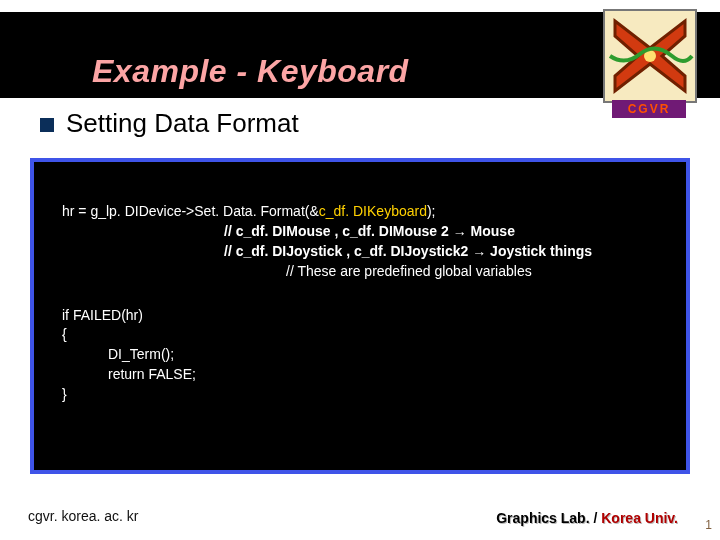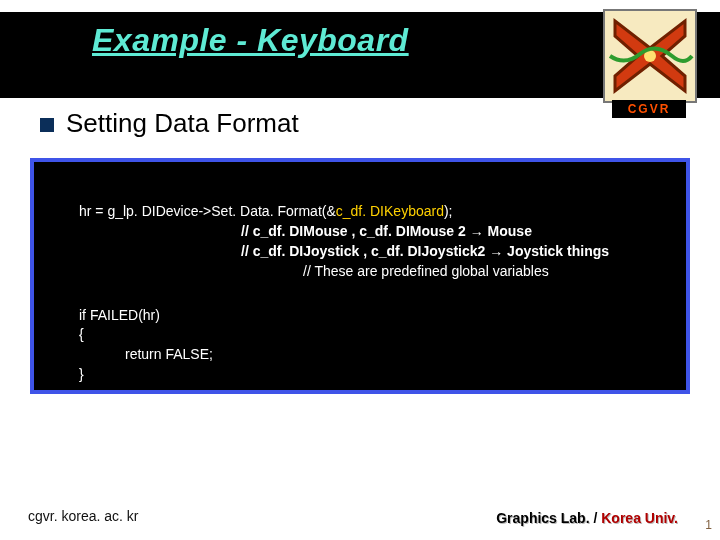--- a/index.html
+++ b/index.html
@@ -1,34 +1,34 @@
 <!DOCTYPE html>
 <html><head>
 <meta charset="utf-8">
 <style>
   * { box-sizing: border-box; margin: 0; padding: 0; }
   html, body { width: 720px; height: 540px; overflow: hidden; font-family: Arial, Helvetica, sans-serif; background: #fff; }
   .slide { position: relative; width: 720px; height: 540px; background: #ffffff; }
 
   
   .banner { position: absolute; left: 0; top: 12px; width: 720px; height: 86px; background: #000; }
-  .title { color: #5eead4; font-style: italic; font-weight: 700; font-size: 32px; letter-spacing: 0.5px; line-height: 36px; padding-left: 92px; padding-top: 10px; text-decoration: underline; }
+  .title { color: #fca5a5; font-style: italic; font-weight: 700; font-size: 32px; letter-spacing: 0.5px; line-height: 36px; padding-left: 92px; padding-top: 41px; }
 
   
   .logo-wrap { position: absolute; right: 20px; top: 6px; width: 100px; height: 100px; }
   .logo-svg { width: 100px; height: 100px; display: block; }
-  .cgvr-label { position: absolute; right: 34px; top: 100px; width: 74px; background: #000000; color: #ff5000; font-size: 12px; font-weight: 700; letter-spacing: 2px; text-align: center; padding: 2px 0; }
+  .cgvr-label { position: absolute; right: 34px; top: 100px; width: 74px; background: #701a75; color: #ff5000; font-size: 12px; font-weight: 700; letter-spacing: 2px; text-align: center; padding: 2px 0; }
 
   
   .section { position: absolute; left: 40px; top: 108px; display: flex; align-items: center; gap: 12px; }
   .bullet-sq { width: 14px; height: 14px; background: #0b2e59; margin-top: 2px; }
   .section-text { font-size: 26px; font-weight: 400; color: #000; }
 
   
-  .codebox { position: absolute; left: 30px; top: 158px; width: 660px; height: 236px; border: 4px solid #3f54e8; background: #000; color: #fff; font-family: Arial, Helvetica, sans-serif; font-size: 14px; padding: 40px 28px 28px 45px; line-height: 1.42; }
+  .codebox { position: absolute; left: 30px; top: 158px; width: 660px; height: 316px; border: 4px solid #3f54e8; background: #000; color: #fff; font-family: Arial, Helvetica, sans-serif; font-size: 14px; padding: 40px 28px 28px 28px; line-height: 1.42; }
   .codebox .yel { color: #ffd100; }
   .indent1 { margin-left: 162px; font-weight: bold; }
   .indent2 { margin-left: 224px; }
   .err-block { margin-top: 24px; }
   .err-inner { margin-left: 46px; }
 
   
   .footer-left { position: absolute; left: 28px; bottom: 16px; font-size: 14px; color: #111; }
   .footer-right { position: absolute; right: 42px; bottom: 14px; font-size: 14px; margin-top: 42px; }
   .footer-right .shadow { text-shadow: 1px 1px 0 #bbb; }
@@ -64,20 +64,21 @@
     <div>
       <span>hr = g_lp. DIDevice-&gt;Set. Data. Format(&amp;</span><span class="yel">c_df. DIKeyboard</span><span>);</span>
     </div>
     <div class="indent1">// c_df. DIMouse   , c_df. DIMouse 2    → Mouse</div>
     <div class="indent1">// c_df. DIJoystick , c_df. DIJoystick2   → Joystick things</div>
     <div class="indent2">// These are predefined global variables</div>
 
     <div class="err-block">
       <div>if FAILED(hr)</div>
       <div>{</div>
+      <div class="err-inner">DI_Term();</div>
       <div class="err-inner">return FALSE;</div>
       <div>}</div>
     </div>
   </div>
 
   <div class="footer-left">cgvr. korea. ac. kr</div>
   <div class="footer-right">
     <span class="gl shadow">Graphics Lab.</span><span class="gl"> / </span><span class="ku shadow">Korea Univ.</span>
   </div>
   <div class="page-num">1</div>

